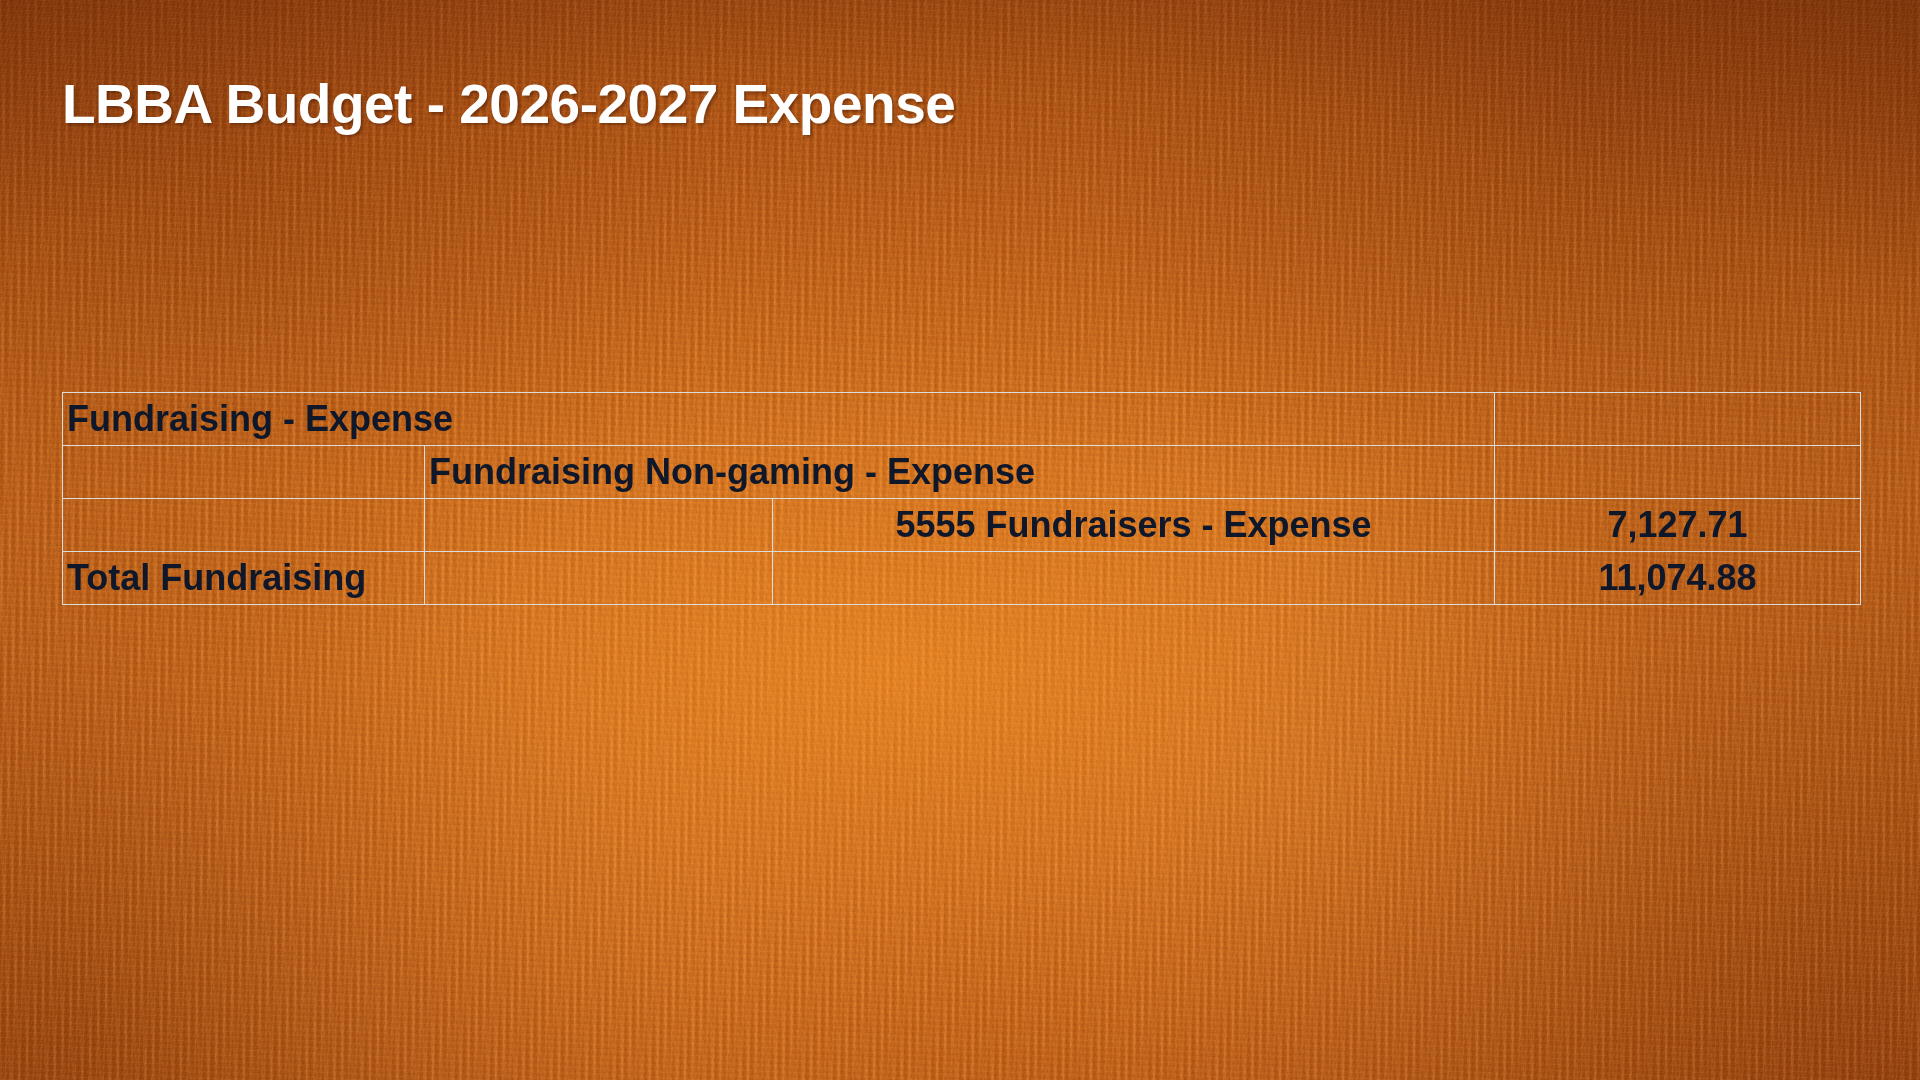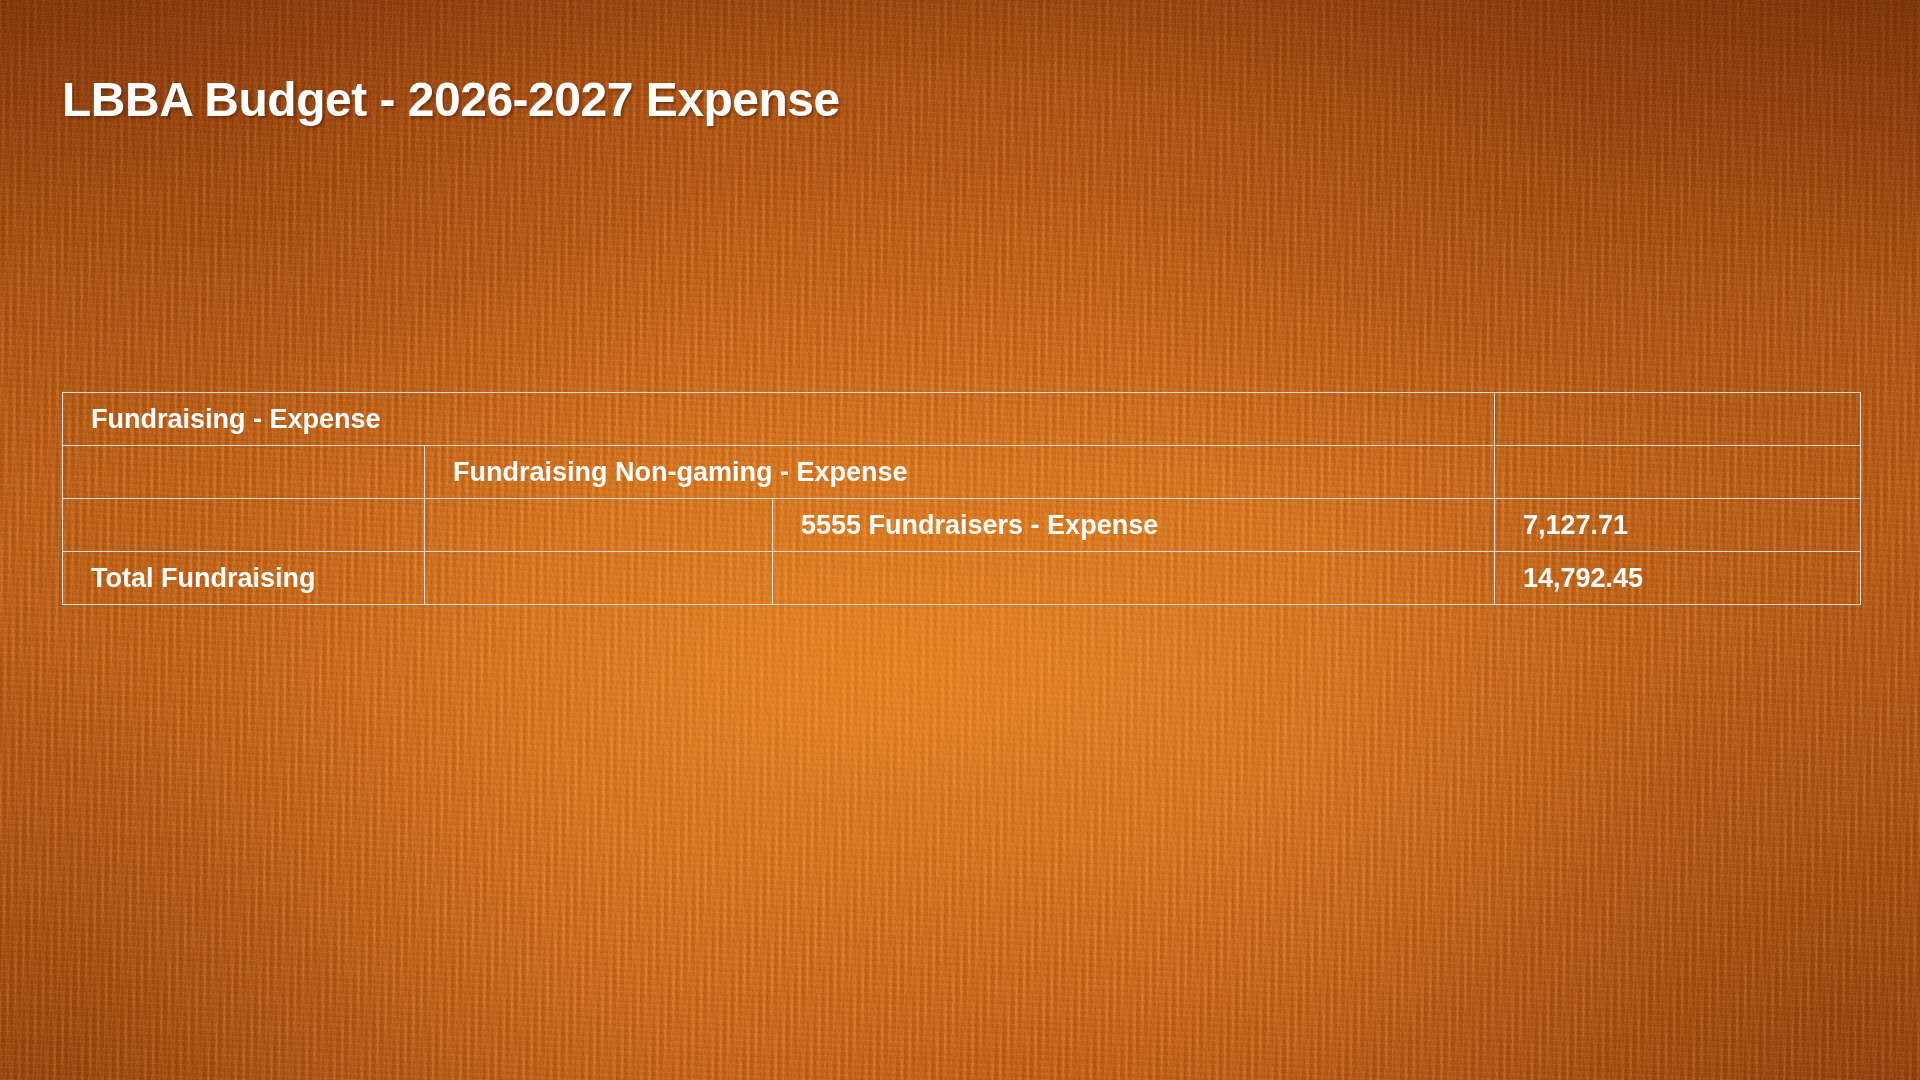--- a/index.html
+++ b/index.html
@@ -67,55 +67,55 @@
       repeating-linear-gradient(64deg,  rgba(70,22,2,0.10)     0 1px, rgba(0,0,0,0) 1px 5px),
       repeating-linear-gradient(176deg, rgba(255,190,110,0.07) 0 1px, rgba(0,0,0,0) 1px 3px);
     pointer-events: none;
   }
 
   
   #slide-title {
     position: absolute;
     left: 62px;
     top: 72px;
-    font-size: 48px;
+    font-size: 55px;
     font-weight: bold;
     color: #ffffff;
     letter-spacing: -0.5px;
     white-space: nowrap;
     text-shadow: 2px 2px 3px rgba(60,20,0,0.45);
   }
 
   
   #budget-table {
     position: absolute;
     left: 62px;
     top: 392px;
     width: 1798px;
     border-collapse: collapse;
     table-layout: fixed;
   }
   #budget-table td {
     border: 1px solid #dcdcdc;
-    color: #ffffff;
-    font-size: 27px;
+    color: #0f172a;
+    font-size: 36px;
     font-weight: bold;
-    padding: 0 28px;
+    padding: 0 4px;
     height: 52px;
     vertical-align: middle;
     white-space: nowrap;
     overflow: hidden;
   }
   .col-a { width: 362px; }
   .col-b { width: 348px; }
   .col-c { width: 722px; }
   .col-d { width: 366px; }
 
   .cell-label   { text-align: left;  }
-  .cell-amount  { text-align: left; padding-right: 14px; }
+  .cell-amount  { text-align: center; padding-right: 14px; }
   .cell-blank   { }
 
   
   .total-row td { border-color: #e8e8e8; }
   .total-row td.col-a { border-right-color: #3a2008; margin-left: 18px; }
 
   
   .span3 { }
 </style>
 </head>
@@ -147,16 +147,16 @@
     <tr>
       <td class="cell-blank"></td>
       <td class="cell-blank"></td>
       <td class="cell-amount">5555 Fundraisers - Expense</td>
       <td class="cell-amount">7,127.71</td>
     </tr>
     <tr class="total-row">
       <td class="cell-label col-a">Total Fundraising</td>
       <td class="cell-blank"></td>
       <td class="cell-blank"></td>
-      <td class="cell-amount">14,792.45</td>
+      <td class="cell-amount">11,074.88</td>
     </tr>
   </tbody>
 </table>
 
 </body></html>

